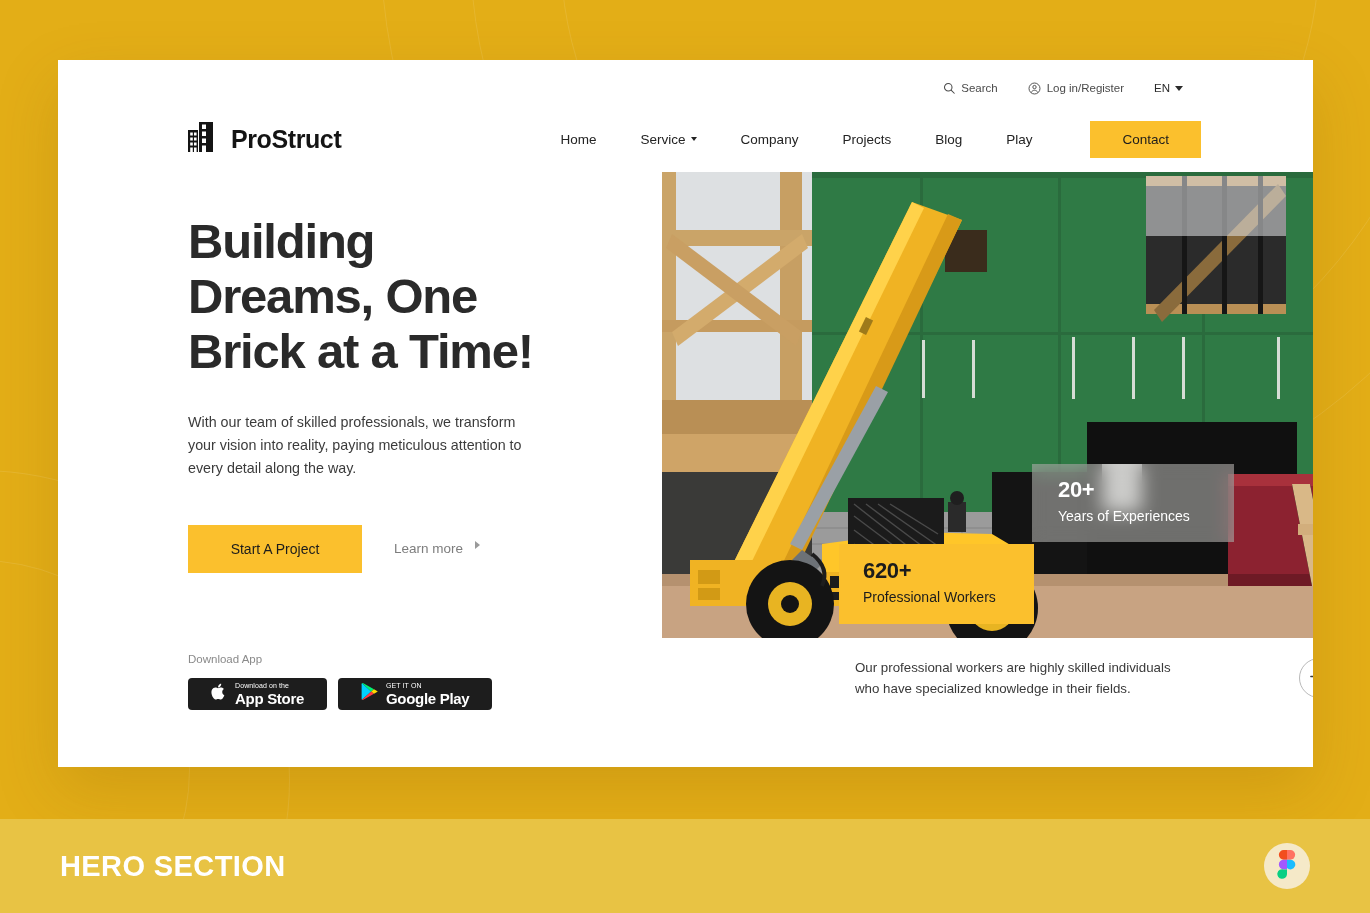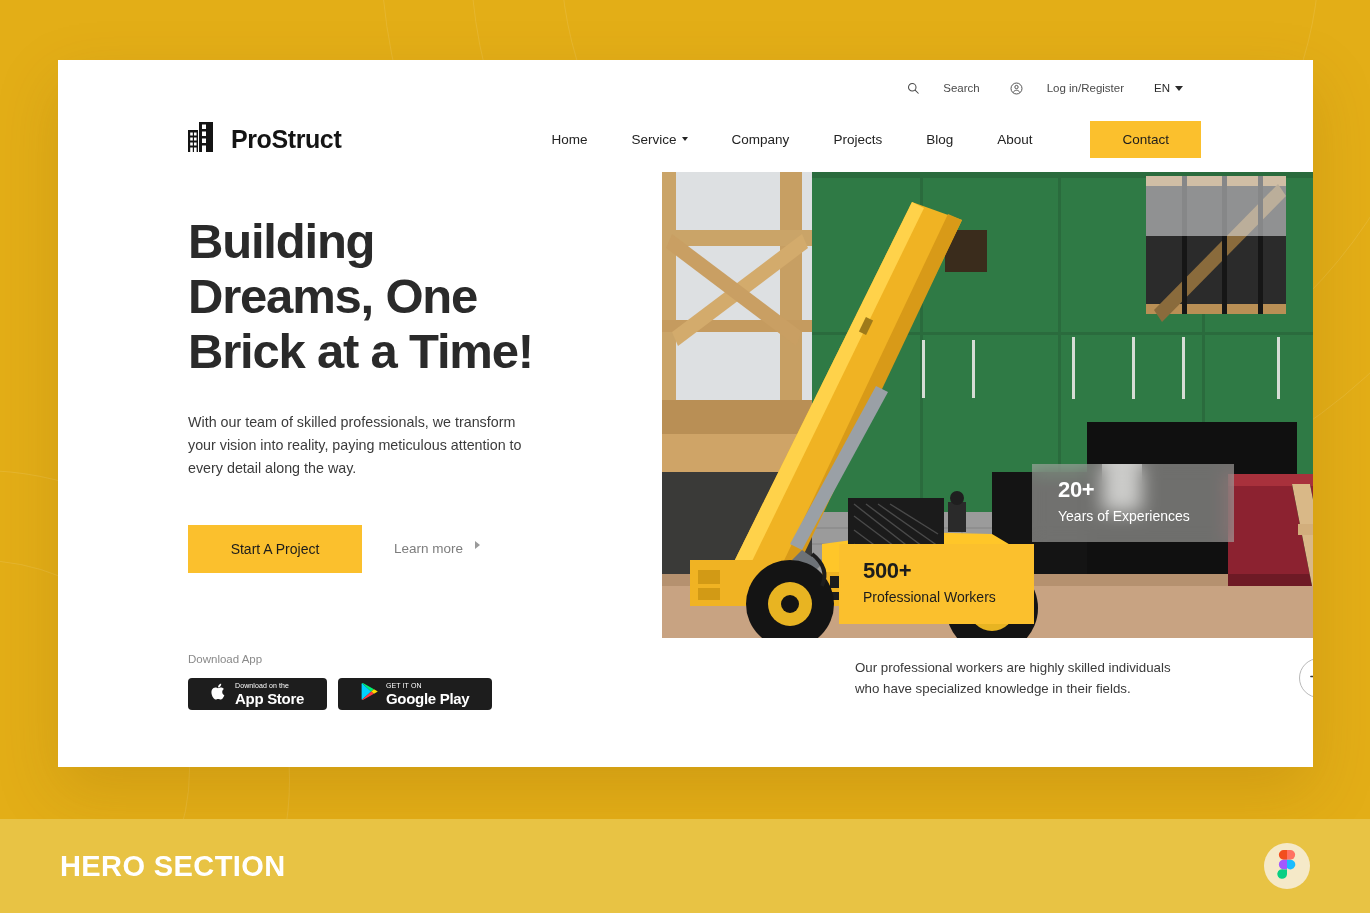--- a/index.html
+++ b/index.html
@@ -32,21 +32,21 @@
     overflow:hidden;
   }
 
   
   .topbar {
     display:flex; align-items:center; justify-content:flex-end;
     gap:30px; padding:16px 130px 0 0;
     height:40px;
   }
   .topbar-item {
-    display:flex; align-items:center; gap:24px;
+    display:flex; align-items:center; gap:6px;
     font-size:11.5px; color:#4a4a4a; cursor:pointer;
   }
   .topbar-item svg { display:block; }
   .lang { gap:5px; color:#2b2b2b; font-size:11.5px; }
   .caret { width:0;height:0;border-left:4px solid transparent;border-right:4px solid transparent;border-top:5px solid #2b2b2b; }
 
   .navrow {
     display:flex; align-items:center;
     padding:6px 112px 0 130px;
     height:72px;
@@ -233,21 +233,21 @@
       <div class="nav-link">
         <span>Company</span>
       </div>
       <div class="nav-link">
         <span>Projects</span>
       </div>
       <div class="nav-link">
         <span>Blog</span>
       </div>
       <div class="nav-link">
-        <span>About</span>
+        <span>Play</span>
       </div>
       <button class="contact-btn">Contact</button>
     </nav>
   </div>
 
   <section class="hero">
 
     <div class="hero-left">
       <h1 class="headline">
         <span>Building</span><br>
@@ -425,21 +425,21 @@
           </g>
         </svg>
       </div>
 
       <div class="stat stat-glass">
         <div class="stat-num">20+</div>
         <div class="stat-lbl">Years of Experiences</div>
       </div>
 
       <div class="stat stat-yellow">
-        <div class="stat-num">500+</div>
+        <div class="stat-num">620+</div>
         <div class="stat-lbl">Professional Workers</div>
       </div>
 
 
       <div class="caption-row">
         <p class="caption-txt">Our professional workers are highly skilled individuals who have specialized knowledge in their fields.</p>
         <div class="arrow-btn">
           <span>
             <svg width="19" height="13" viewBox="0 0 19 13" fill="none" stroke="#3a3a3a" stroke-width="1.3">
               <line x1="0.8" y1="6.5" x2="17" y2="6.5" stroke-linecap="round"></line>

